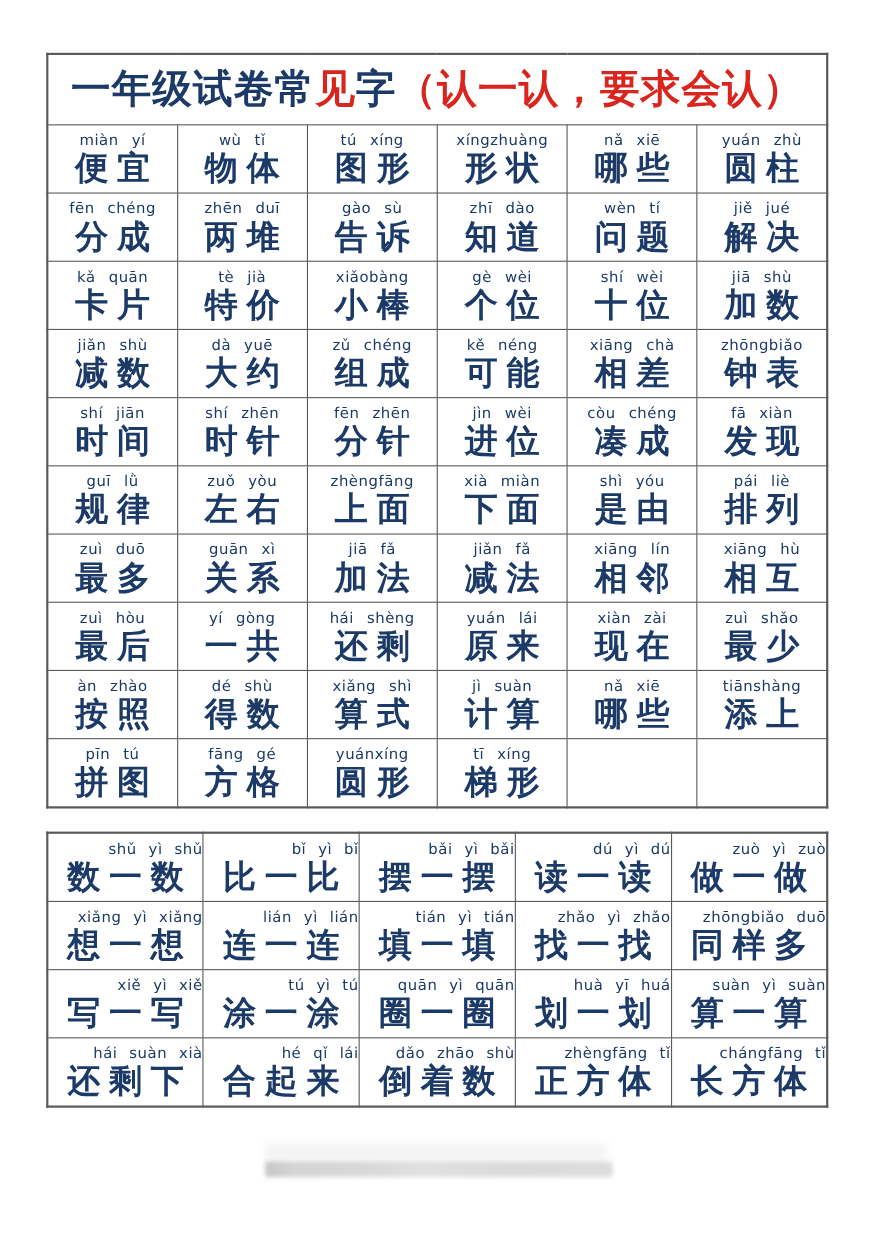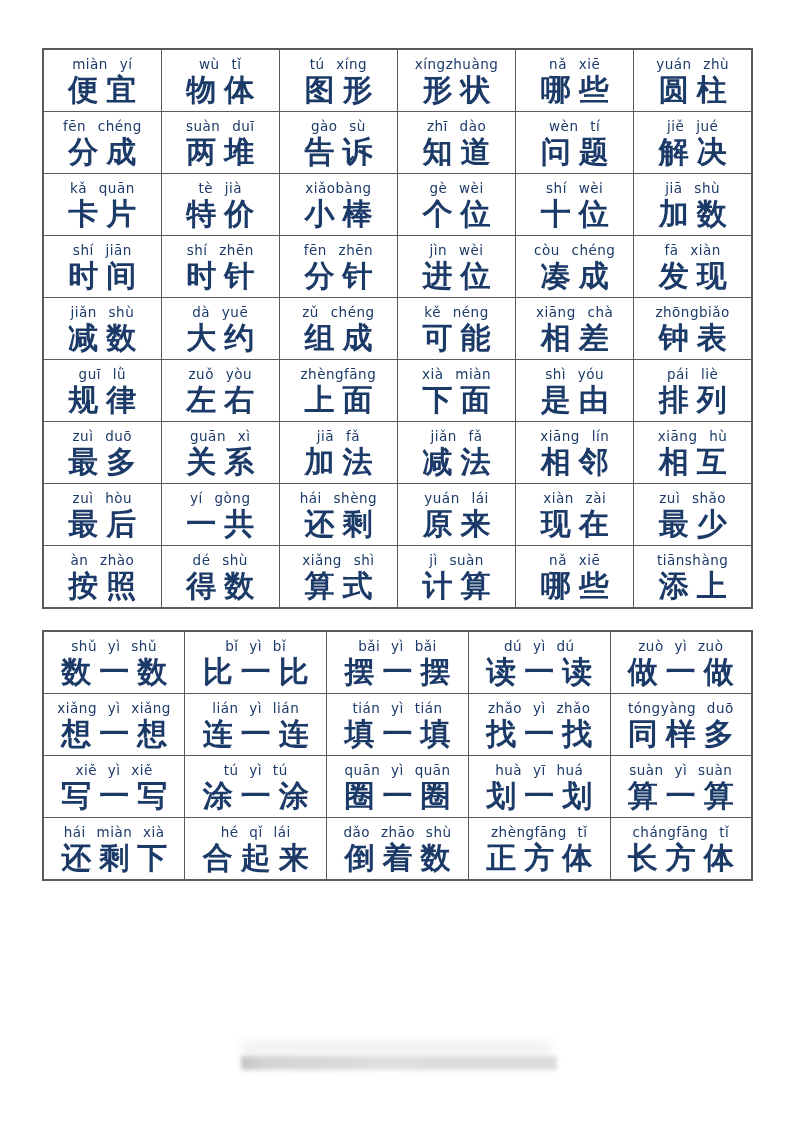--- a/index.html
+++ b/index.html
@@ -25,38 +25,41 @@
   .pinyin{
     display:block;font-size:13.5px;line-height:15px;margin-top:3px;
     color:var(--ink,#1b3a68);word-spacing:7px;letter-spacing:0.5px;font-weight:500;
     white-space:nowrap;
   }
   .hanzi{
     display:block;font-size:30px;line-height:36px;font-weight:600;
     color:var(--ink,#1b3a68);letter-spacing:8px;padding-left:8px;white-space:nowrap;
   }
   table.tbl2{margin-top:21px;}
-  table.tbl2 .pinyin{word-spacing:6px;}
+  table.tbl2 .pinyin{word-spacing:6px;text-align:right;}
   .watermark{
     position:absolute;left:241px;top:1056px;width:316px;height:14px;
     background:linear-gradient(90deg,#b3b3b3 0%,#c6c6c6 8%,#cccccc 30%,#d6d6d6 45%,#cfcfcf 70%,#d2d2d2 100%);
     filter:blur(2px);opacity:0.75;border-radius:2px;
   }
   .watermark-halo{
     position:absolute;left:241px;top:1040px;width:310px;height:16px;
     background:#f0f0f0;filter:blur(4px);opacity:0.8;
   }
 </style>
 </head>
 <body>
 
 <div class="sheet">
 
   <table class="tbl tbl1">
     <tbody id="t1body">
+      <tr>
+        <td class="title-cell" id="title-cell" colspan="6"><span style="color: rgb(27, 58, 104);">一年级试卷常</span><span style="color: rgb(217, 37, 29);">见</span><span style="color: rgb(27, 58, 104);">字</span><span style="color: rgb(217, 37, 29);">（认一认，要求会认）</span></td>
+      </tr>
     <tr>
           <td class="word-cell">
             <span class="pinyin">miàn yí</span>
             <span class="hanzi">便宜</span>
           </td>
           <td class="word-cell">
             <span class="pinyin">wù tǐ</span>
             <span class="hanzi">物体</span>
           </td>
           <td class="word-cell">
@@ -75,21 +78,21 @@
             <span class="pinyin">yuán zhù</span>
             <span class="hanzi">圆柱</span>
           </td>
         </tr>
         <tr>
           <td class="word-cell">
             <span class="pinyin">fēn chéng</span>
             <span class="hanzi">分成</span>
           </td>
           <td class="word-cell">
-            <span class="pinyin">suàn duī</span>
+            <span class="pinyin">zhēn duī</span>
             <span class="hanzi">两堆</span>
           </td>
           <td class="word-cell">
             <span class="pinyin">gào sù</span>
             <span class="hanzi">告诉</span>
           </td>
           <td class="word-cell">
             <span class="pinyin">zhī dào</span>
             <span class="hanzi">知道</span>
           </td>
@@ -123,20 +126,46 @@
             <span class="pinyin">shí wèi</span>
             <span class="hanzi">十位</span>
           </td>
           <td class="word-cell">
             <span class="pinyin">jiā shù</span>
             <span class="hanzi">加数</span>
           </td>
         </tr>
         <tr>
           <td class="word-cell">
+            <span class="pinyin">jiǎn shù</span>
+            <span class="hanzi">减数</span>
+          </td>
+          <td class="word-cell">
+            <span class="pinyin">dà yuē</span>
+            <span class="hanzi">大约</span>
+          </td>
+          <td class="word-cell">
+            <span class="pinyin">zǔ chéng</span>
+            <span class="hanzi">组成</span>
+          </td>
+          <td class="word-cell">
+            <span class="pinyin">kě néng</span>
+            <span class="hanzi">可能</span>
+          </td>
+          <td class="word-cell">
+            <span class="pinyin">xiāng chà</span>
+            <span class="hanzi">相差</span>
+          </td>
+          <td class="word-cell">
+            <span class="pinyin">zhōngbiǎo</span>
+            <span class="hanzi">钟表</span>
+          </td>
+        </tr>
+        <tr>
+          <td class="word-cell">
             <span class="pinyin">shí jiān</span>
             <span class="hanzi">时间</span>
           </td>
           <td class="word-cell">
             <span class="pinyin">shí zhēn</span>
             <span class="hanzi">时针</span>
           </td>
           <td class="word-cell">
             <span class="pinyin">fēn zhēn</span>
             <span class="hanzi">分针</span>
@@ -149,46 +178,20 @@
             <span class="pinyin">còu chéng</span>
             <span class="hanzi">凑成</span>
           </td>
           <td class="word-cell">
             <span class="pinyin">fā xiàn</span>
             <span class="hanzi">发现</span>
           </td>
         </tr>
         <tr>
           <td class="word-cell">
-            <span class="pinyin">jiǎn shù</span>
-            <span class="hanzi">减数</span>
-          </td>
-          <td class="word-cell">
-            <span class="pinyin">dà yuē</span>
-            <span class="hanzi">大约</span>
-          </td>
-          <td class="word-cell">
-            <span class="pinyin">zǔ chéng</span>
-            <span class="hanzi">组成</span>
-          </td>
-          <td class="word-cell">
-            <span class="pinyin">kě néng</span>
-            <span class="hanzi">可能</span>
-          </td>
-          <td class="word-cell">
-            <span class="pinyin">xiāng chà</span>
-            <span class="hanzi">相差</span>
-          </td>
-          <td class="word-cell">
-            <span class="pinyin">zhōngbiǎo</span>
-            <span class="hanzi">钟表</span>
-          </td>
-        </tr>
-        <tr>
-          <td class="word-cell">
             <span class="pinyin">guī lǜ</span>
             <span class="hanzi">规律</span>
           </td>
           <td class="word-cell">
             <span class="pinyin">zuǒ yòu</span>
             <span class="hanzi">左右</span>
           </td>
           <td class="word-cell">
             <span class="pinyin">zhèngfāng</span>
             <span class="hanzi">上面</span>
@@ -277,20 +280,40 @@
           </td>
           <td class="word-cell">
             <span class="pinyin">nǎ xiē</span>
             <span class="hanzi">哪些</span>
           </td>
           <td class="word-cell">
             <span class="pinyin">tiānshàng</span>
             <span class="hanzi">添上</span>
           </td>
         </tr>
+        <tr>
+          <td class="word-cell">
+            <span class="pinyin">pīn tú</span>
+            <span class="hanzi">拼图</span>
+          </td>
+          <td class="word-cell">
+            <span class="pinyin">fāng gé</span>
+            <span class="hanzi">方格</span>
+          </td>
+          <td class="word-cell">
+            <span class="pinyin">yuánxíng</span>
+            <span class="hanzi">圆形</span>
+          </td>
+          <td class="word-cell">
+            <span class="pinyin">tī xíng</span>
+            <span class="hanzi">梯形</span>
+          </td>
+          <td class="word-cell"></td>
+          <td class="word-cell"></td>
+        </tr>
       </tbody>
   </table>
 
   <table class="tbl tbl2">
     <tbody id="t2body">
         <tr>
           <td class="word-cell">
             <span class="pinyin">shǔ yì shǔ</span>
             <span class="hanzi">数一数</span>
           </td>
@@ -322,21 +345,21 @@
           </td>
           <td class="word-cell">
             <span class="pinyin">tián yì tián</span>
             <span class="hanzi">填一填</span>
           </td>
           <td class="word-cell">
             <span class="pinyin">zhǎo yì zhǎo</span>
             <span class="hanzi">找一找</span>
           </td>
           <td class="word-cell">
-            <span class="pinyin">tóngyàng duō</span>
+            <span class="pinyin">zhōngbiǎo duō</span>
             <span class="hanzi">同样多</span>
           </td>
         </tr>
         <tr>
           <td class="word-cell">
             <span class="pinyin">xiě yì xiě</span>
             <span class="hanzi">写一写</span>
           </td>
           <td class="word-cell">
             <span class="pinyin">tú yì tú</span>
@@ -350,21 +373,21 @@
             <span class="pinyin">huà yī huá</span>
             <span class="hanzi">划一划</span>
           </td>
           <td class="word-cell">
             <span class="pinyin">suàn yì suàn</span>
             <span class="hanzi">算一算</span>
           </td>
         </tr>
         <tr>
           <td class="word-cell">
-            <span class="pinyin">hái miàn xià</span>
+            <span class="pinyin">hái suàn xià</span>
             <span class="hanzi">还剩下</span>
           </td>
           <td class="word-cell">
             <span class="pinyin">hé qǐ lái</span>
             <span class="hanzi">合起来</span>
           </td>
           <td class="word-cell">
             <span class="pinyin">dǎo zhāo shù</span>
             <span class="hanzi">倒着数</span>
           </td>

